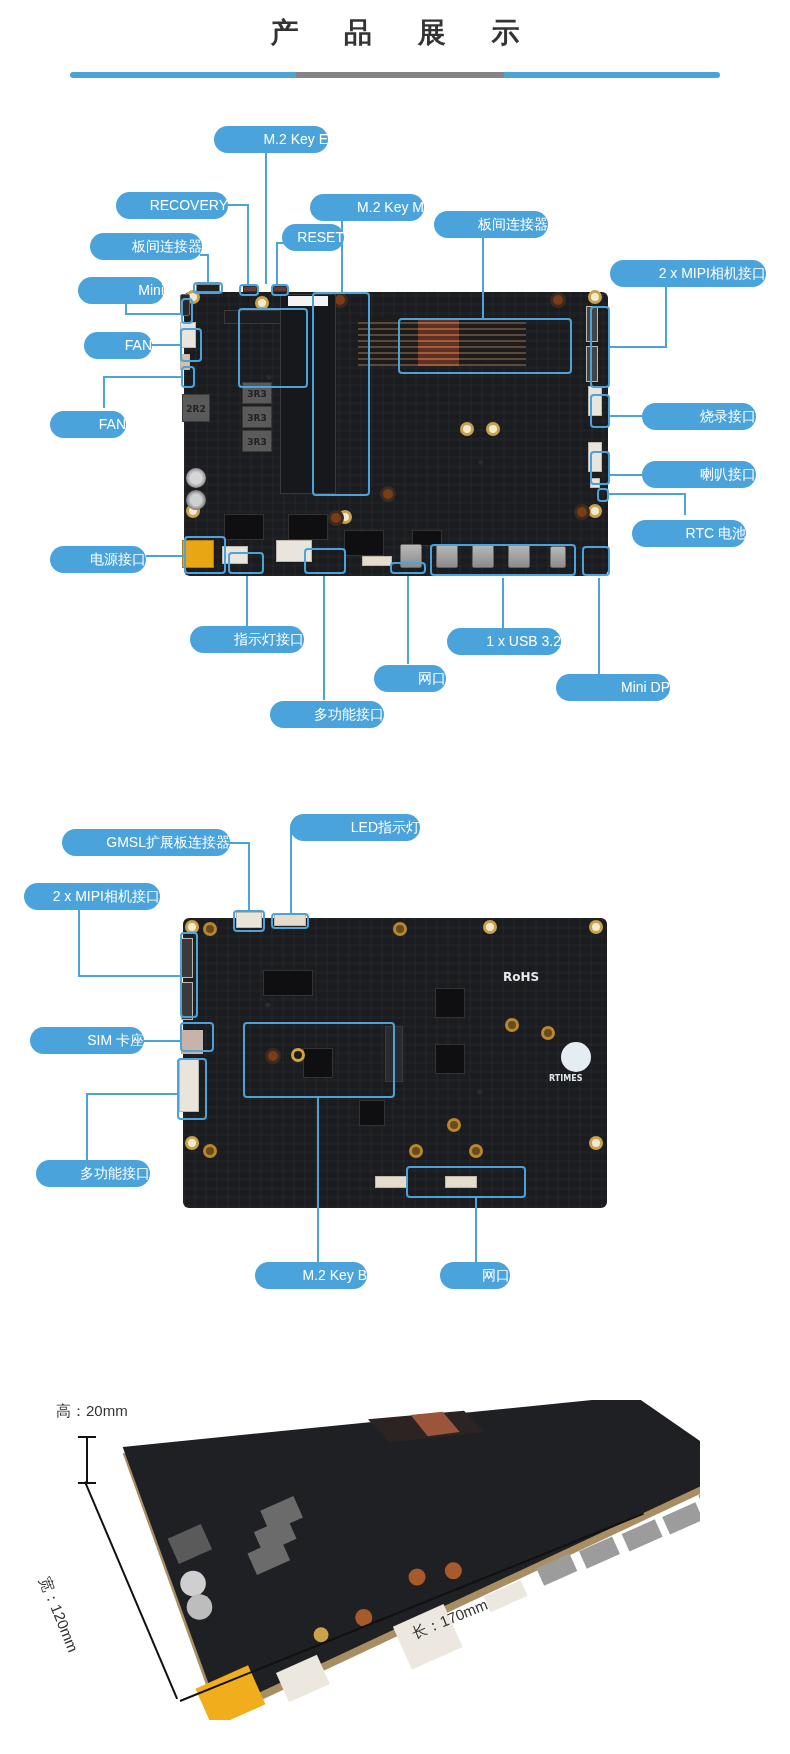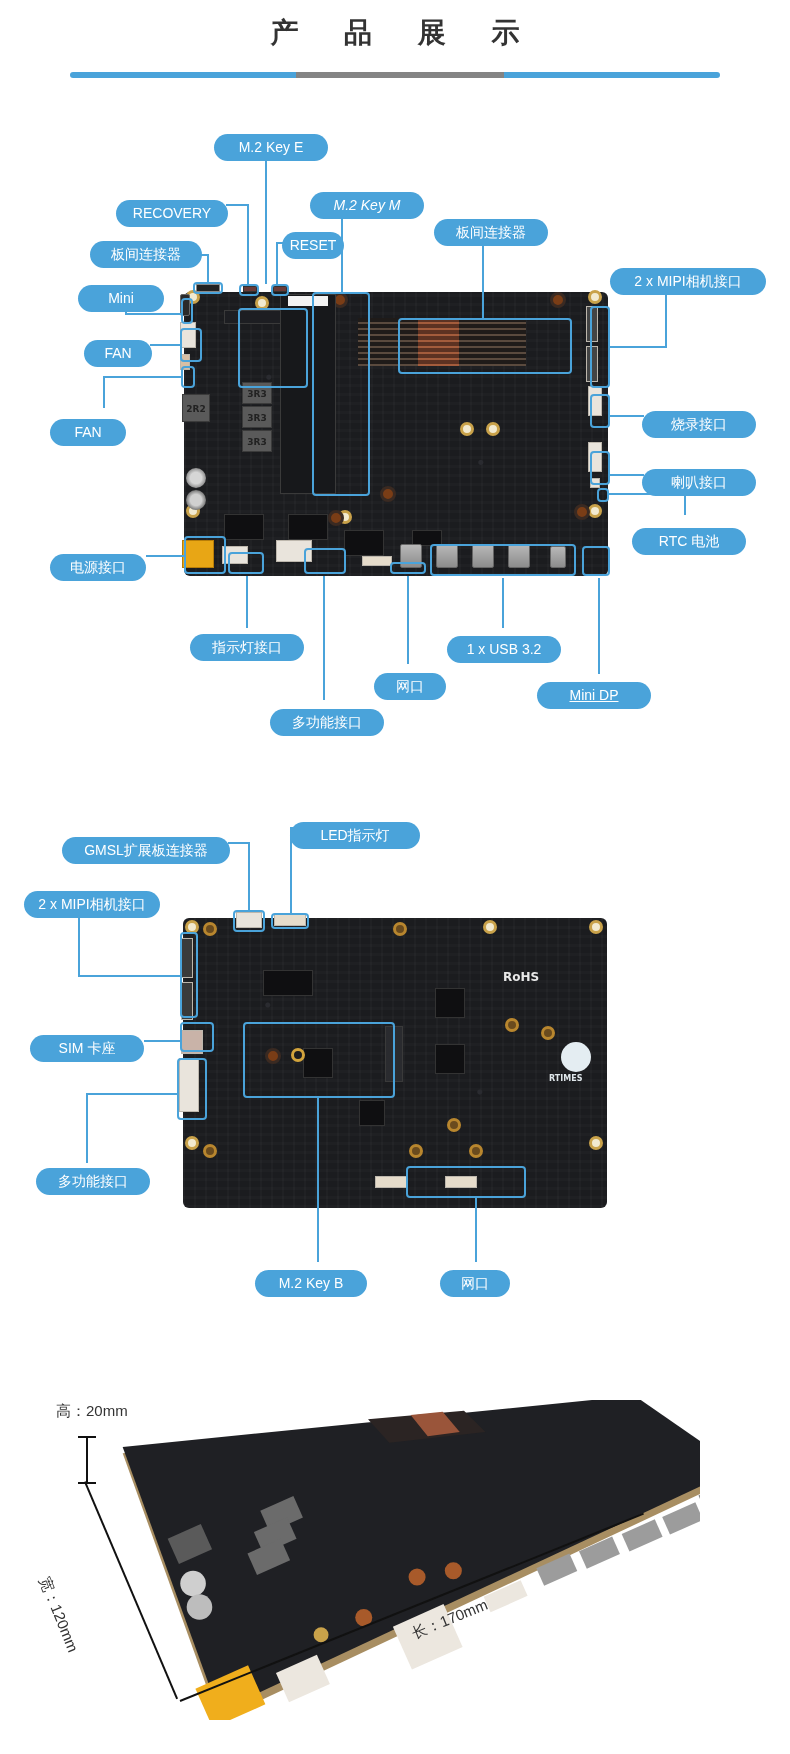--- a/index.html
+++ b/index.html
@@ -11,22 +11,22 @@
       font-size: 28px; font-weight: bold; letter-spacing: 18px; color: #333;
       padding-left: 18px;
     }
     .title-bar { position: absolute; top: 72px; height: 6px; border-radius: 3px; }
     .bar-left { left: 70px; width: 226px; background: #4aa3da; border-radius: 3px 0 0 3px; }
     .bar-mid { left: 296px; width: 208px; background: #848484; border-radius: 0; }
     .bar-right { left: 504px; width: 216px; background: #4aa3da; border-radius: 0 3px 3px 0; }
 
     .pill {
       position: absolute; height: 27px; line-height: 27px; border-radius: 14px;
-      background: #4aa3da; color: #ffffff; font-size: 14px; text-align: center;
-      white-space: nowrap; font-family: "Liberation Sans", "DejaVu Sans", sans-serif; margin-top: 8px;
+      background: #4aa3da; color: #ffffff; font-size: 14px; text-align: right;
+      white-space: nowrap; font-family: "Liberation Sans", "DejaVu Sans", sans-serif;
     }
     .ln { position: absolute; background: #4aa3da; }
     .hl { height: 2px; }
     .vl { width: 2px; }
     .box { position: absolute; border: 2px solid #4aa3da; border-radius: 4px; }
 
     
     .pcb {
       position: absolute; background: #1b1c1f; border-radius: 6px;
       background-image:
@@ -174,37 +174,37 @@
   <div class="ln hl" style="left:609px; top:493px; width:76px;"></div>
   <div class="ln vl" style="left:684px; top:493px; height:22px;"></div>
   <div class="ln hl" style="left:146px; top:555px; width:38px;"></div>
   <div class="ln vl" style="left:246px; top:576px; height:52px;"></div>
   <div class="ln vl" style="left:323px; top:576px; height:124px;"></div>
   <div class="ln vl" style="left:407px; top:576px; height:88px;"></div>
   <div class="ln vl" style="left:502px; top:578px; height:50px;"></div>
   <div class="ln vl" style="left:598px; top:578px; height:96px;"></div>
 
   <div class="pill" style="left:214px; top:126px; width:114px;">M.2 Key E</div>
-  <div class="pill" style="left:310px; top:184px; width:114px;font-style:italic;">M.2 Key M</div>
+  <div class="pill" style="left:310px; top:194px; width:114px;">M.2 Key M</div>
   <div class="pill" style="left:116px; top:192px; width:112px;">RECOVERY</div>
   <div class="pill" style="left:282px; top:224px; width:62px;">RESET</div>
   <div class="pill" style="left:90px; top:233px; width:112px;">板间连接器</div>
   <div class="pill" style="left:78px; top:277px; width:86px;">Mini</div>
   <div class="pill" style="left:84px; top:332px; width:68px;">FAN</div>
   <div class="pill" style="left:50px; top:411px; width:76px;">FAN</div>
   <div class="pill" style="left:434px; top:211px; width:114px;">板间连接器</div>
   <div class="pill" style="left:610px; top:260px; width:156px;">2 x MIPI相机接口</div>
   <div class="pill" style="left:642px; top:403px; width:114px;">烧录接口</div>
   <div class="pill" style="left:642px; top:461px; width:114px;">喇叭接口</div>
   <div class="pill" style="left:632px; top:520px; width:114px;">RTC 电池</div>
   <div class="pill" style="left:50px; top:546px; width:96px;">电源接口</div>
   <div class="pill" style="left:190px; top:626px; width:114px;">指示灯接口</div>
   <div class="pill" style="left:447px; top:628px; width:114px;">1 x USB 3.2</div>
   <div class="pill" style="left:374px; top:665px; width:72px;">网口</div>
-  <div class="pill" style="left:537px; top:674px; width:114px;text-decoration:underline;">Mini DP</div>
+  <div class="pill" style="left:556px; top:674px; width:114px;">Mini DP</div>
   <div class="pill" style="left:270px; top:701px; width:114px;">多功能接口</div>
 </div>
 
 <div>
   <div class="pcb" style="left:183px; top:918px; width:424px; height:290px;">
     <div class="hole" style="left:2px; top:2px;"></div>
     <div class="hole" style="left:300px; top:2px;"></div>
     <div class="hole" style="left:406px; top:2px;"></div>
     <div class="hole" style="left:2px; top:218px;"></div>
     <div class="hole" style="left:406px; top:218px;"></div>

